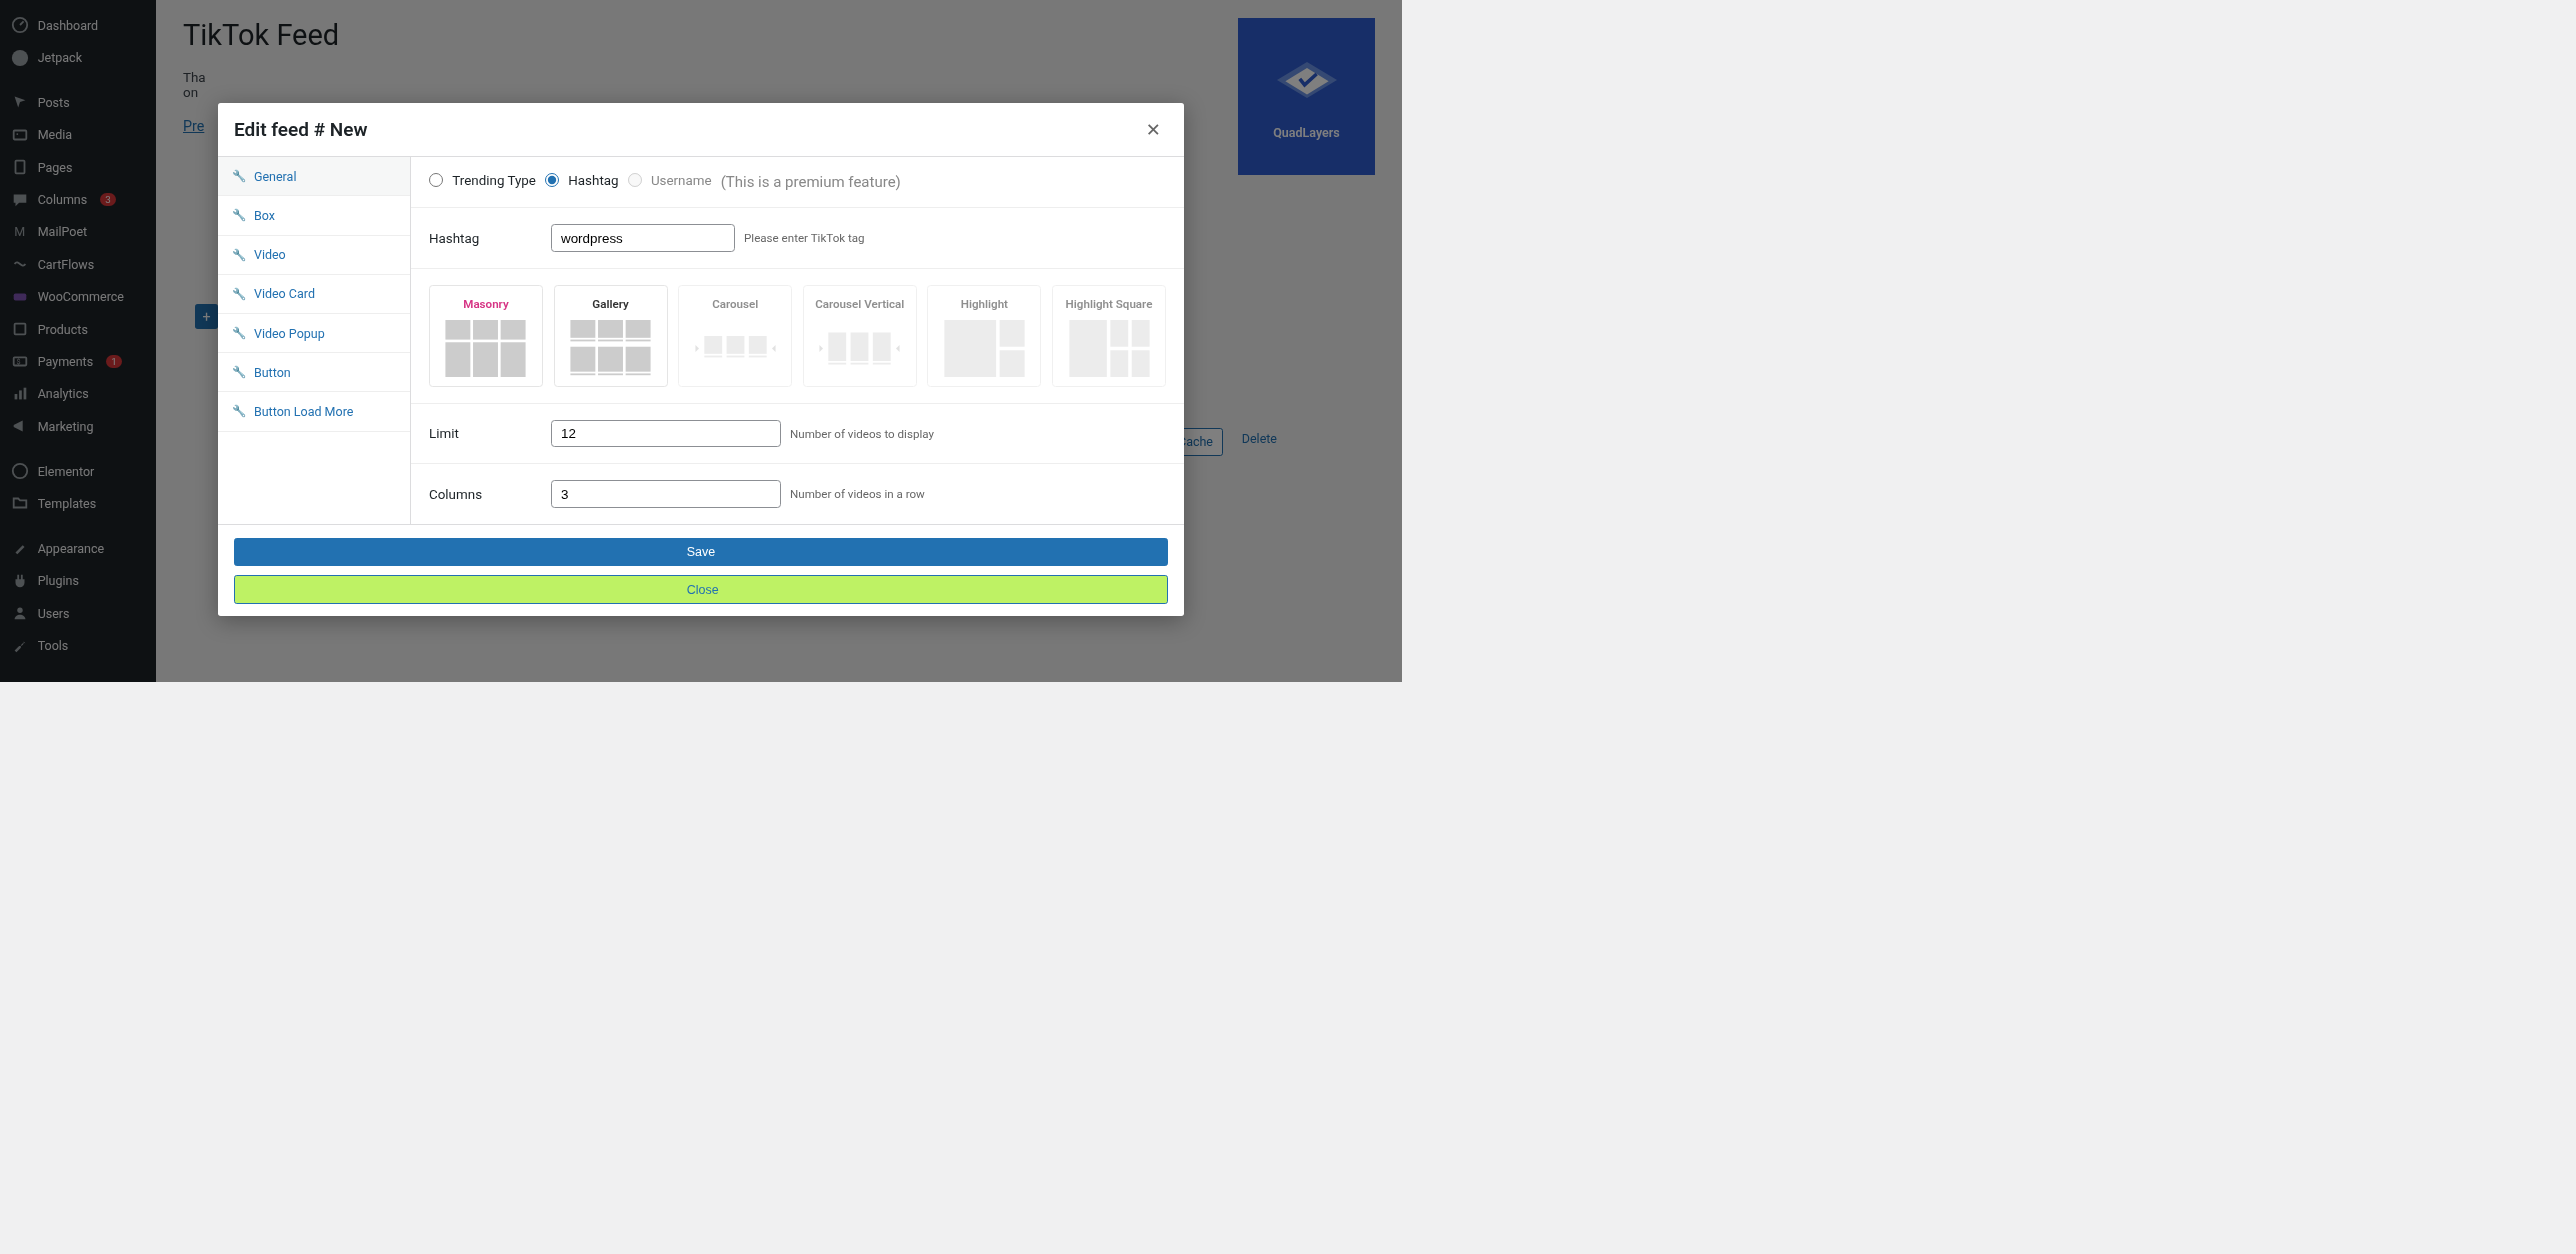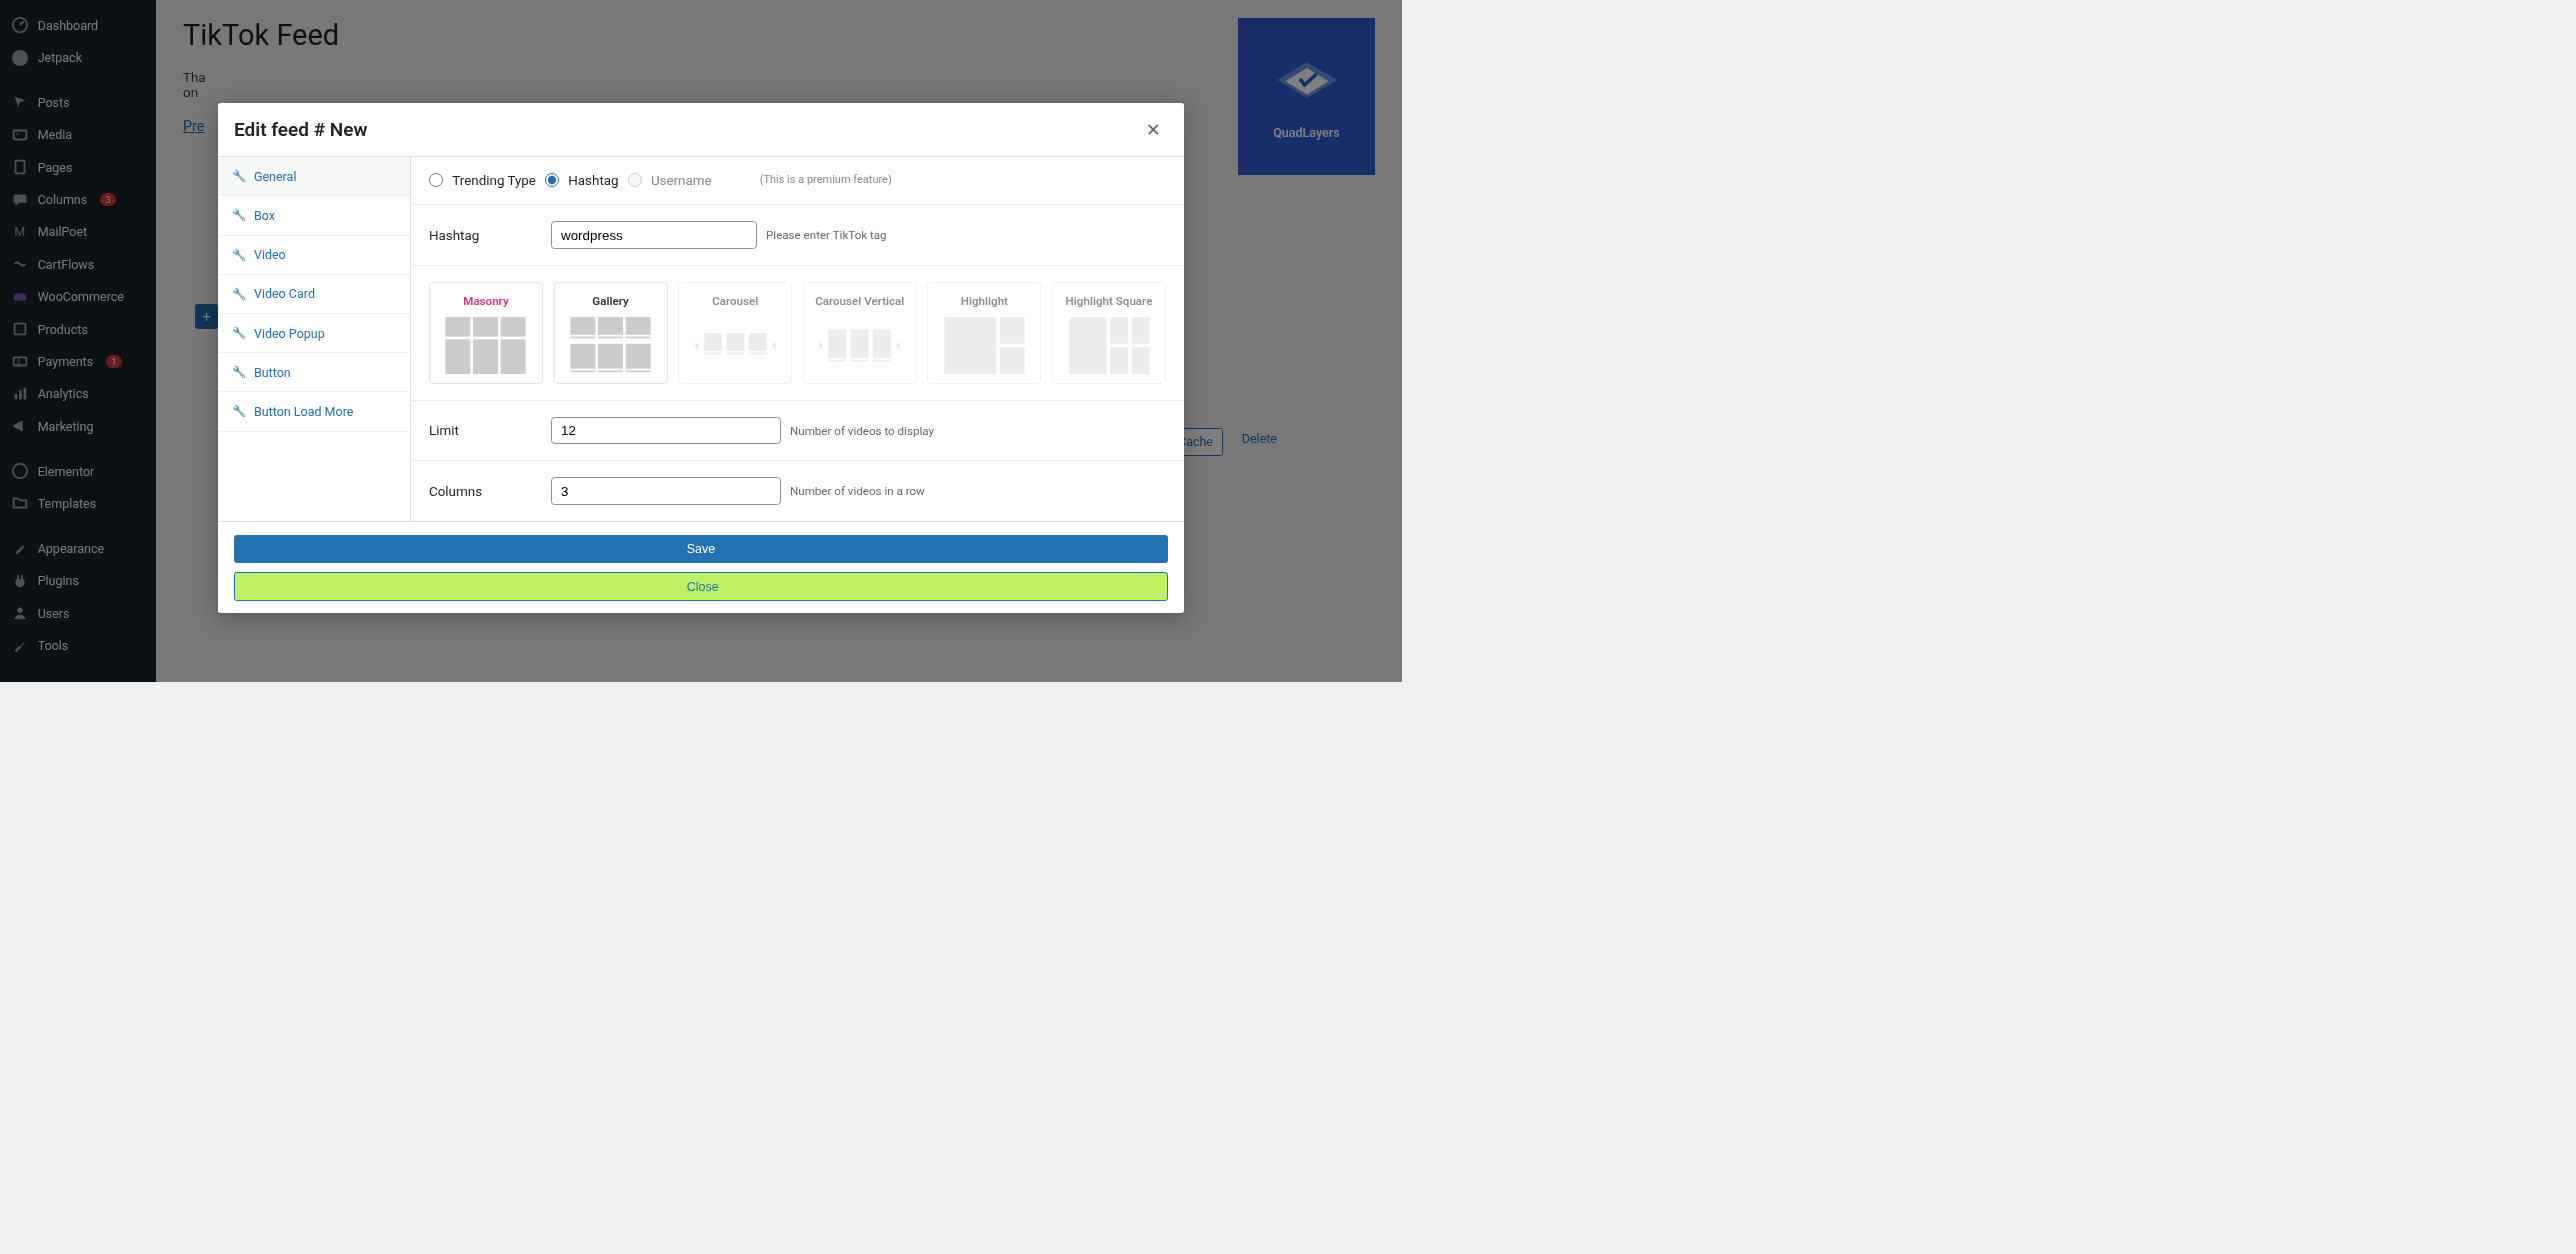--- a/index.html
+++ b/index.html
@@ -157,34 +157,33 @@
 }
 .radio-row {
   display: flex;
   align-items: flex-start;
   gap: 9px;
   font-size: 13.4px;
   color: #1d2327;
 }
 .radio-row .hint {
   color: #888;
-  font-size: 11px;
-  margin-left: 39px;
+  font-size: 15px;
 }
 .field-row {
   display: flex;
   align-items: center;
 }
 .field-label {
   width: 122px;
   font-size: 13.4px;
   color: #1d2327;
 }
 .field-input {
-  width: 206px;
+  width: 184px;
   padding: 5.4px 9px;
   border: 0.9px solid #8c8f94;
   border-radius: 3.6px;
   font-size: 13.4px;
 }
 .field-hint {
   margin-left: 9px;
   color: #666;
   font-size: 11.6px;
 }

